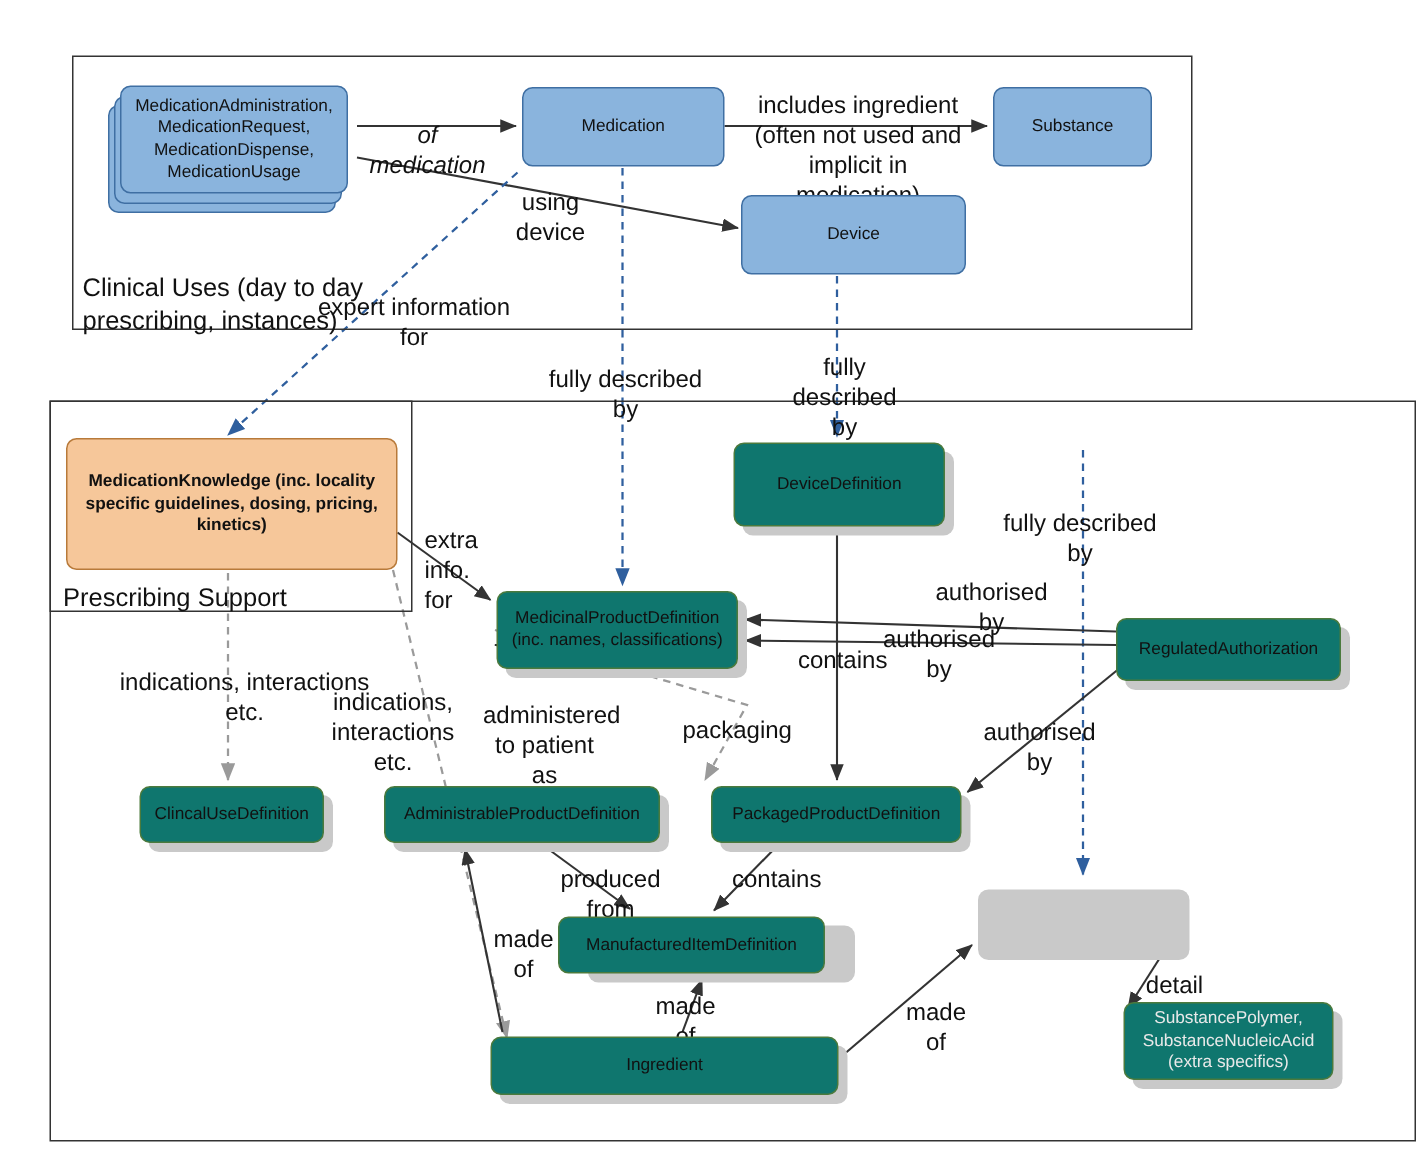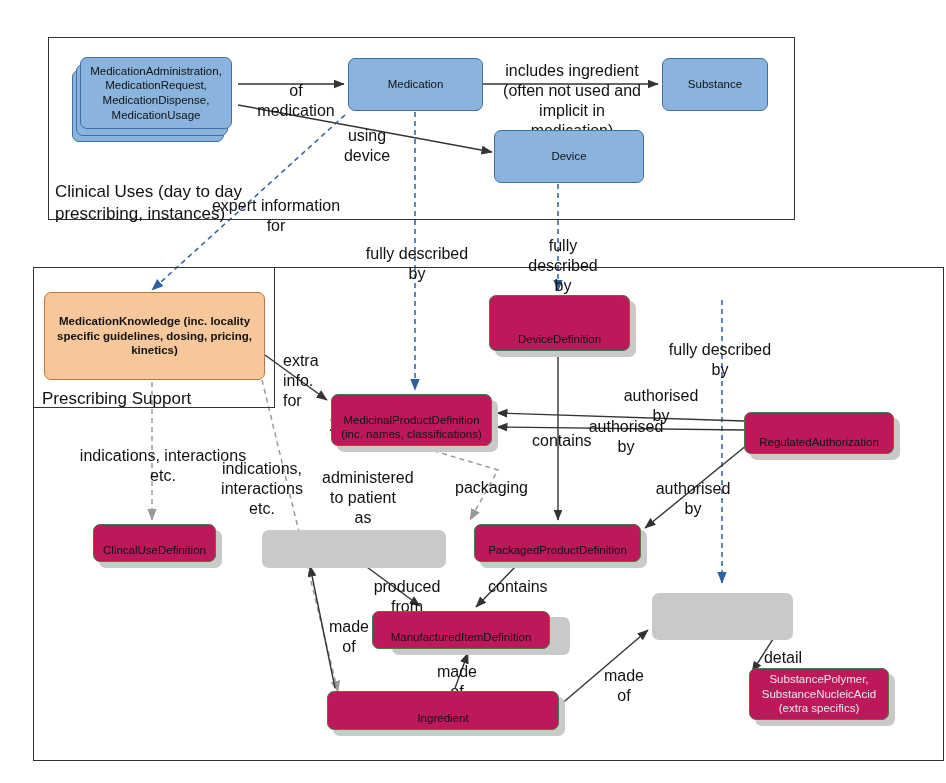--- a/index.html
+++ b/index.html
@@ -37,23 +37,22 @@
     font-size: 11.5px;
     line-height: 1.28;
     color: #111111;
     padding: 3px 5px;
   }
   .node.blue {
     background: #8ab4dd;
     border-color: #3f6fa3;
   }
   .node.green {
-    background: #be185d;
+    background: #0f766e;
     border-color: #4b7a3d;
-    align-items: flex-end;
   }
   .node.orange {
     background: #f6c79a;
     border-color: #b87a3a;
   }
   .node.faded {
     color: #e9e9e9;
   }
   .shadow {
     position: absolute;
@@ -198,20 +197,23 @@
   <div class="node green" style="left:744px; top:412px; width:150px; height:42px; z-index:3;">
     <span>RegulatedAuthorization</span>
   </div>
 
   <div class="shadow" style="left:99px; top:530px; width:123px; height:38px;"></div>
   <div class="node green" style="left:93px; top:524px; width:123px; height:38px; z-index:3;">
     <span>ClincalUseDefinition</span>
   </div>
 
   <div class="shadow" style="left:262px; top:530px; width:184px; height:38px;"></div>
+  <div class="node green" style="left:256px; top:524px; width:184px; height:38px; z-index:3;">
+    <span>AdministrableProductDefinition</span>
+  </div>
 
   <div class="shadow" style="left:480px; top:530px; width:167px; height:38px;"></div>
   <div class="node green" style="left:474px; top:524px; width:167px; height:38px; z-index:3;">
     <span>PackagedProductDefinition</span>
   </div>
 
   <div class="shadow" style="left:652px; top:593px; width:141px; height:47px;"></div>
 
   <div class="shadow" style="left:392px; top:617px; width:178px; height:38px;"></div>
   <div class="node green" style="left:372px; top:611px; width:178px; height:38px; z-index:3;">
@@ -223,21 +225,21 @@
     <span style="white-space:pre-line;">SubstancePolymer,
 SubstanceNucleicAcid
 (extra specifics)</span>
   </div>
 
   <div class="shadow" style="left:333px; top:697px; width:232px; height:39px;"></div>
   <div class="node green" style="left:327px; top:691px; width:232px; height:39px; z-index:3;">
     <span>Ingredient</span>
   </div>
 
-  <div class="edge-label" style="left:251px; top:81px; width:90px;">of medication</div>
+  <div class="edge-label" style="left:240px; top:81px; width:90px;font-style:italic;">of medication</div>
   <div class="edge-label" style="left:502px; top:61px; width:140px;">includes ingredient
 (often not used and
 implicit in medication)</div>
   <div class="edge-label" style="left:327px; top:126px; width:80px;">using device</div>
   <div class="edge-label" style="left:208px; top:196px; width:136px;">expert information for</div>
   <div class="edge-label" style="left:363px; top:244px; width:108px;">fully described by</div>
   <div class="edge-label" style="left:525px; top:236px; width:76px;">fully
 described by</div>
   <div class="edge-label" style="left:666px; top:340px; width:108px;">fully described by</div>
   <div class="edge-label left" style="left:283px; top:351px; width:40px;">extra

